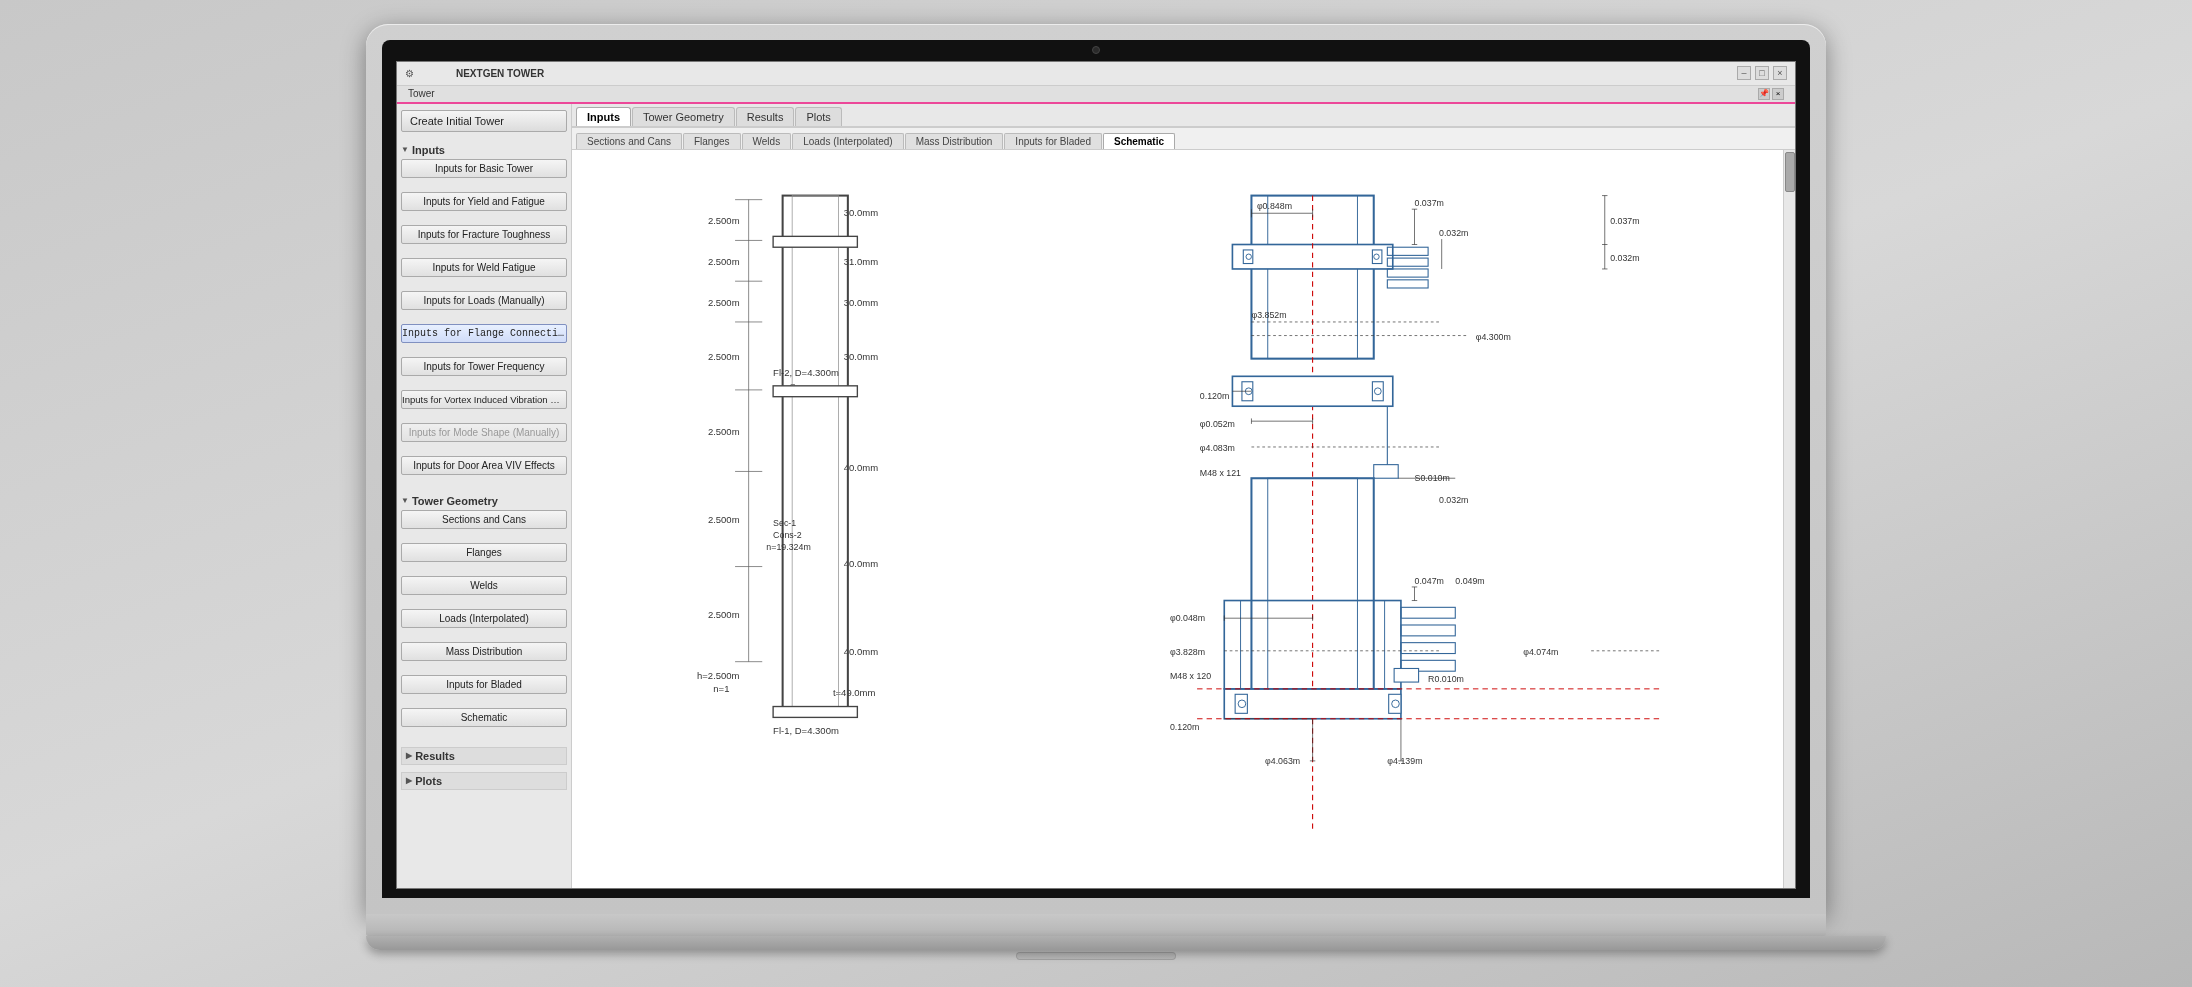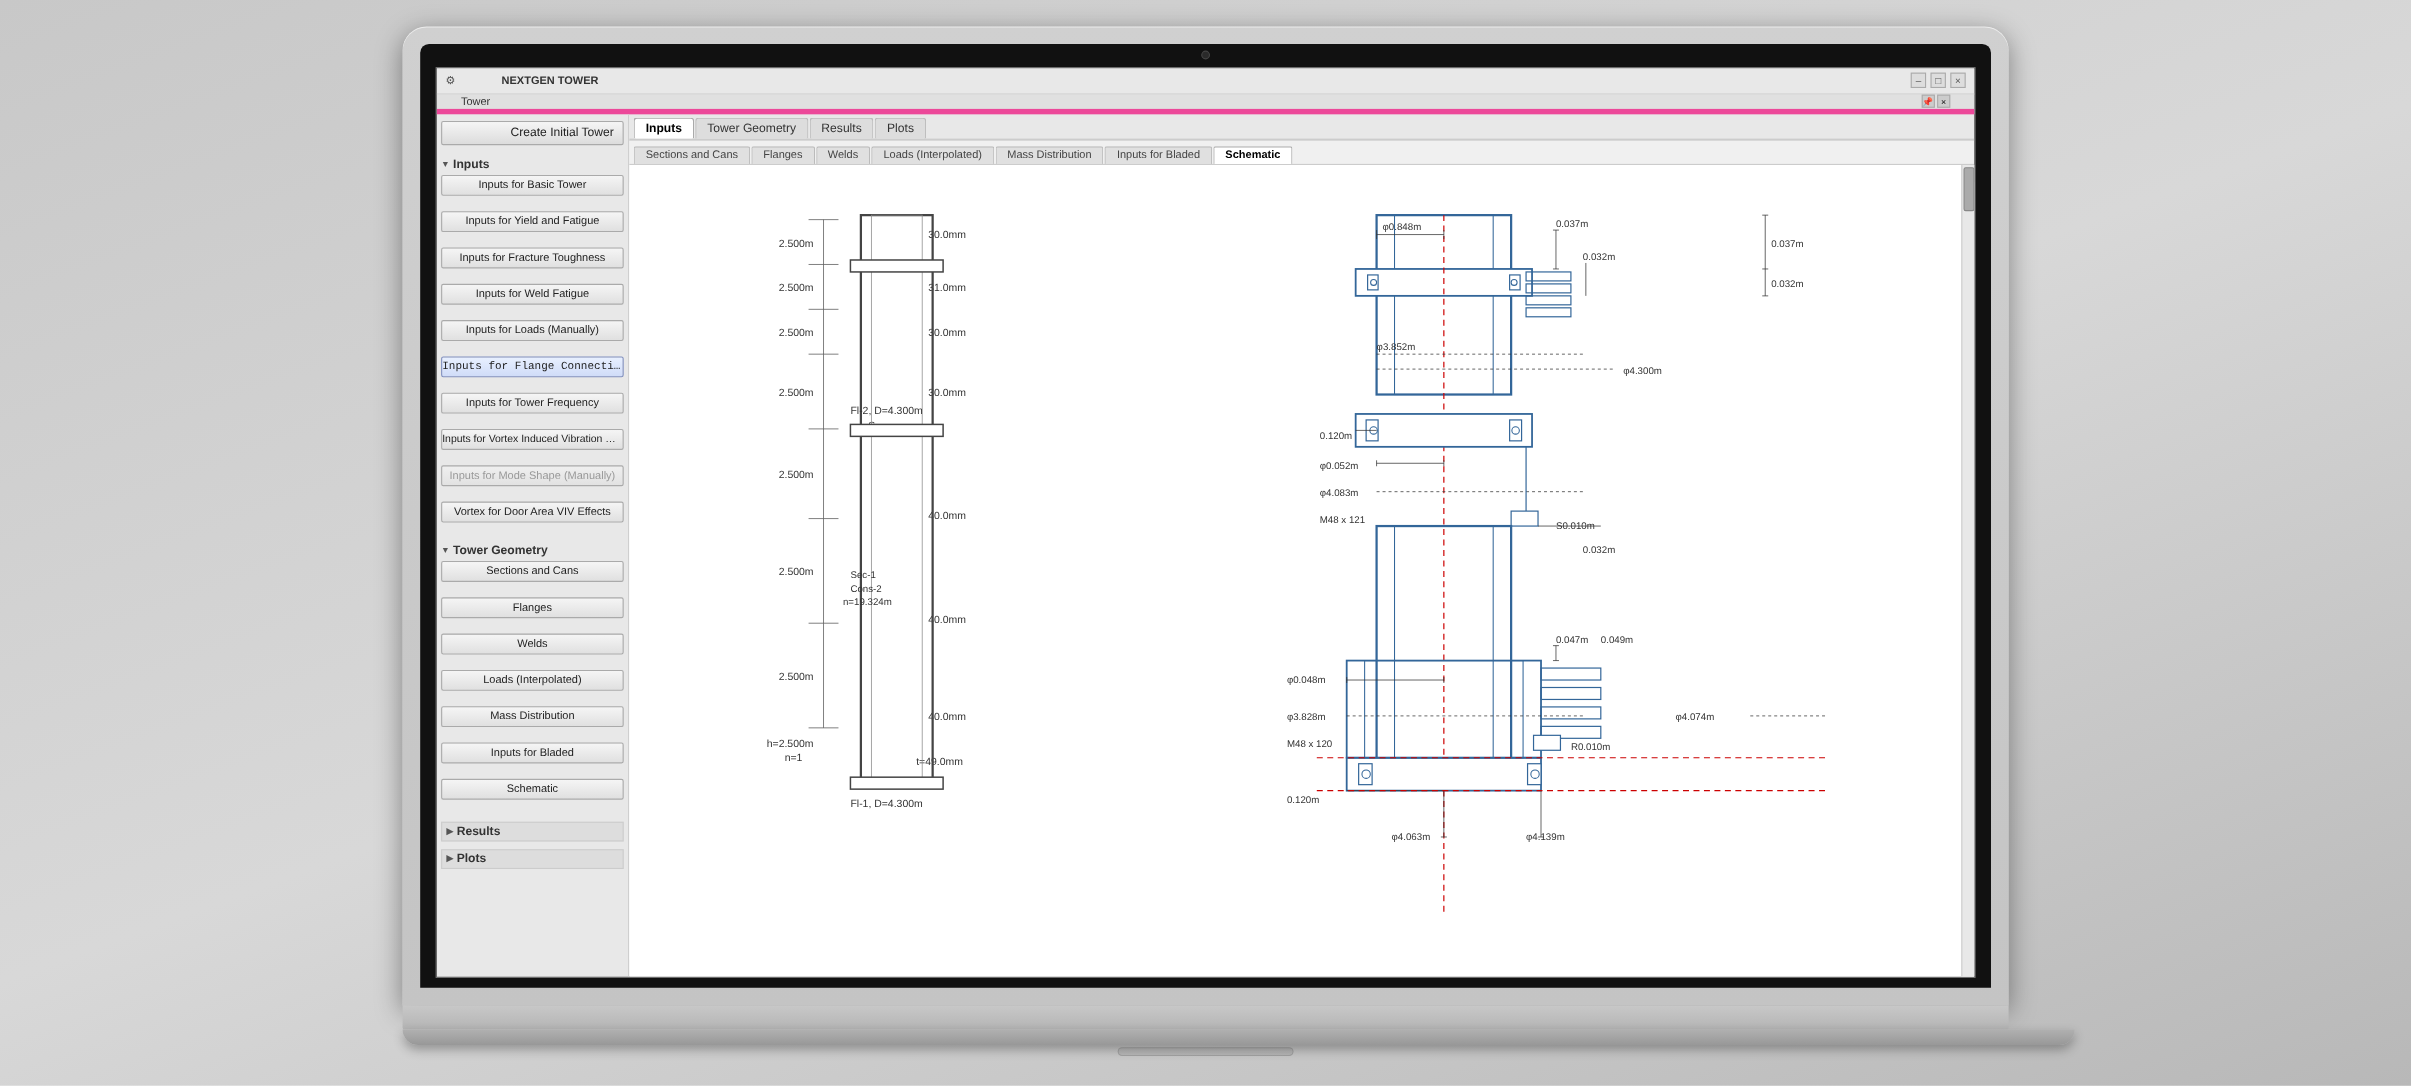--- a/index.html
+++ b/index.html
@@ -79,22 +79,22 @@
     }
     .menu-item.active {
       color: #0050a0;
       text-decoration: underline;
     }
     .panel-bar {
       background: #e0e0e0;
       height: 18px;
       display: flex;
       align-items: center;
-      padding: 0 22px;
-      border-bottom: 5px solid #ec4899;
+      padding: 0 11px;
+      border-bottom: 2px solid #ec4899;
       justify-content: space-between;
     }
     .panel-label {
       font-size: 10px;
       color: #333;
     }
     .panel-controls {
       display: flex;
       gap: 2px;
     }
@@ -126,21 +126,21 @@
       flex-shrink: 0;
     }
     .create-btn {
       background: linear-gradient(180deg, #f5f5f5, #dcdcdc);
       border: 1px solid #aaa;
       padding: 4px 8px;
       font-size: 11px;
       color: #222;
       cursor: pointer;
       margin-bottom: 8px;
-      text-align: right;
+      text-align: left;
       border-radius: 2px;
     }
     .section-header {
       display: flex;
       align-items: center;
       gap: 3px;
       font-size: 11px;
       color: #333;
       font-weight: bold;
       margin: 4px 0 3px 0;
@@ -310,21 +310,21 @@
                 </div>
                 <button class="sidebar-btn">Inputs for Basic Tower</button>
                 <button class="sidebar-btn">Inputs for Yield and Fatigue</button>
                 <button class="sidebar-btn">Inputs for Fracture Toughness</button>
                 <button class="sidebar-btn">Inputs for Weld Fatigue</button>
                 <button class="sidebar-btn">Inputs for Loads (Manually)</button>
                 <button class="sidebar-btn active">Inputs for Flange Connection</button>
                 <button class="sidebar-btn">Inputs for Tower Frequency</button>
                 <button class="sidebar-btn" style="font-size:9.5px;">Inputs for Vortex Induced Vibration Effec</button>
                 <button class="sidebar-btn disabled">Inputs for Mode Shape (Manually)</button>
-                <button class="sidebar-btn">Vortex for Door Area VIV Effects</button>
+                <button class="sidebar-btn">Inputs for Door Area VIV Effects</button>
 
                 <div class="section-header" style="margin-top:6px;">
                   <span class="section-arrow">▼</span>
                   <span>Tower Geometry</span>
                 </div>
                 <button class="sidebar-btn">Sections and Cans</button>
                 <button class="sidebar-btn">Flanges</button>
                 <button class="sidebar-btn">Welds</button>
                 <button class="sidebar-btn">Loads (Interpolated)</button>
                 <button class="sidebar-btn">Mass Distribution</button>

